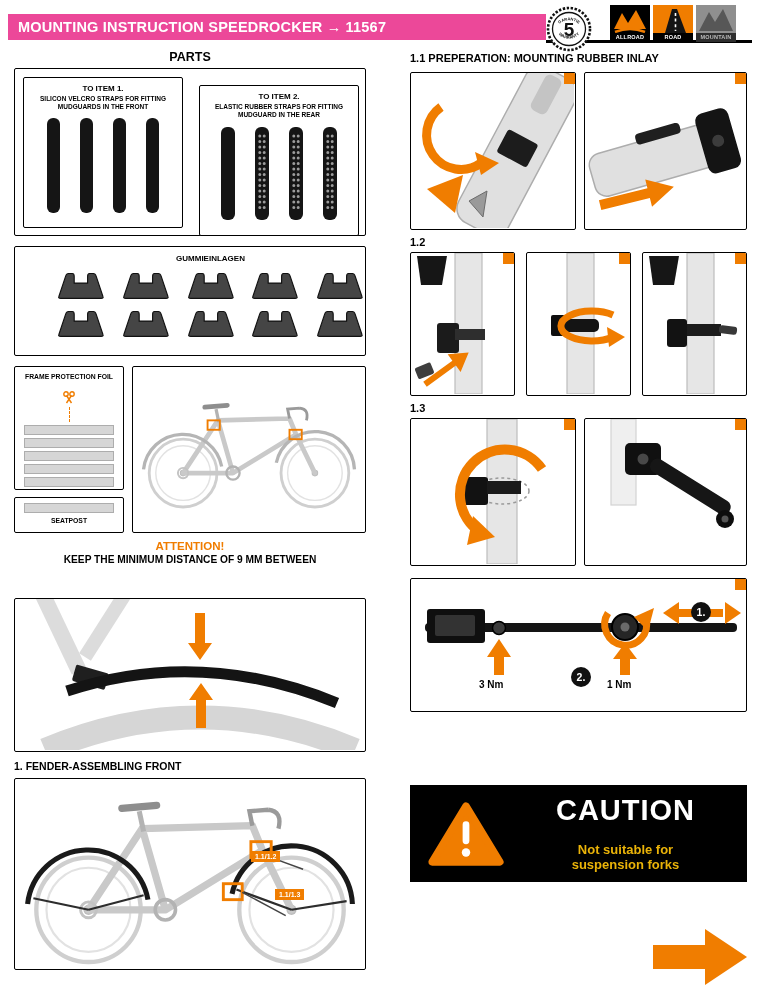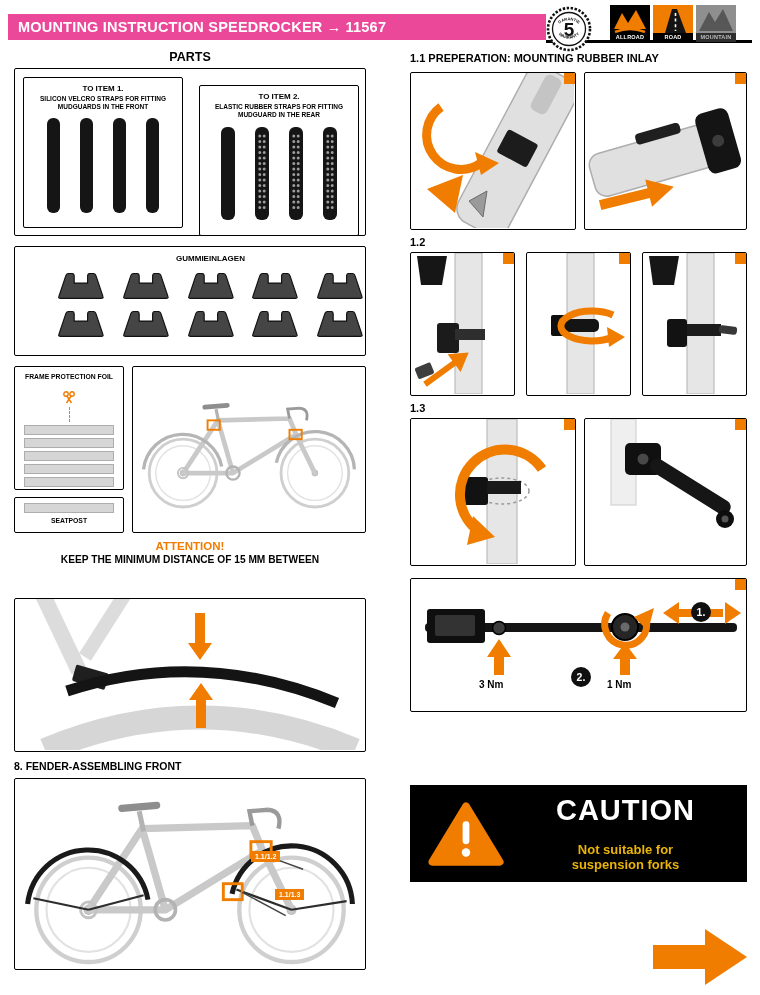--- a/index.html
+++ b/index.html
@@ -173,37 +173,37 @@
       <circle cx="103" cy="88" r="7" fill="none" stroke="#b3b3b3" stroke-width="2.5"></circle>
       <circle cx="50" cy="88" r="5.5" fill="none" stroke="#c3c3c3" stroke-width="2"></circle>
       <path d="M8,84 A42 42 0 0 1 91,81" stroke="#b5b5b5" stroke-width="3.5" fill="none"></path>
       <path d="M149,77 A42 42 0 0 1 232,84" stroke="#b5b5b5" stroke-width="3.5" fill="none"></path>
       <rect x="163" y="42" width="13" height="10" fill="none" stroke="#F07D00" stroke-width="2"></rect>
       <rect x="76" y="32" width="13" height="10" fill="none" stroke="#F07D00" stroke-width="2"></rect>
     </svg>
   </div>
 
   <div class="abs" style="left:14px;top:540px;width:352px;text-align:center;color:#F07D00;font-weight:bold;font-size:11.5px;">ATTENTION!</div>
-  <div class="abs" style="left:14px;top:554px;width:352px;text-align:center;font-weight:bold;font-size:10.2px;">KEEP THE MINIMUM DISTANCE OF 15 MM BETWEEN</div>
+  <div class="abs" style="left:14px;top:554px;width:352px;text-align:center;font-weight:bold;font-size:10.2px;">KEEP THE MINIMUM DISTANCE OF 9 MM BETWEEN</div>
 
   <div class="box" style="left:14px;top:598px;width:352px;height:154px;overflow:hidden;">
     <svg width="349" height="151" viewBox="0 0 349 151">
       <path d="M26,-8 L64,72" stroke="#dcdcdc" stroke-width="16" fill="none"></path>
       <path d="M112,-8 L70,58" stroke="#dcdcdc" stroke-width="14" fill="none"></path>
       <g transform="rotate(16 76 80)">
           <rect x="58" y="70" width="34" height="17" rx="2" fill="#1f1f1f"></rect>
         </g>
       <path d="M30,151 Q185,86 340,151" stroke="#d6d6d6" stroke-width="24" fill="none"></path>
       <path d="M52,92 Q185,48 322,104" stroke="#141414" stroke-width="11" fill="none"></path>
       <polygon points="180,14 190,14 190,44 197,44 185,61 173,44 180,44" fill="#F07D00"></polygon>
       <polygon points="186,84 198,101 191,101 191,129 181,129 181,101 174,101" fill="#F07D00"></polygon>
     </svg>
   </div>
 
-  <div class="abs" style="left:14px;top:760px;font-weight:bold;font-size:10.5px;">8. FENDER-ASSEMBLING FRONT</div>
+  <div class="abs" style="left:14px;top:760px;font-weight:bold;font-size:10.5px;">1. FENDER-ASSEMBLING FRONT</div>
 
   <div class="box" style="left:14px;top:778px;width:352px;height:192px;">
     <svg class="abs" style="left:1px;top:3px;" width="348" height="186" viewBox="0 0 240 128">
       <circle cx="50" cy="88" r="36" fill="none" stroke="#cfcfcf" stroke-width="3"></circle>
       <circle cx="50" cy="88" r="29" fill="none" stroke="#e2e2e2" stroke-width="1.5"></circle>
       <circle cx="50" cy="88" r="3.5" fill="#bdbdbd"></circle>
       <circle cx="190" cy="88" r="36" fill="none" stroke="#cfcfcf" stroke-width="3"></circle>
       <circle cx="190" cy="88" r="29" fill="none" stroke="#e2e2e2" stroke-width="1.5"></circle>
       <circle cx="190" cy="88" r="3.5" fill="#bdbdbd"></circle>
       <path d="M87,32 L103,88 M87,32 L163,30 M163,30 L170,47 M170,47 L103,88 M170,47 L190,88 M103,88 L50,88 M50,88 L87,32" stroke="#c9c9c9" stroke-width="5" stroke-linecap="round" fill="none"></path>

